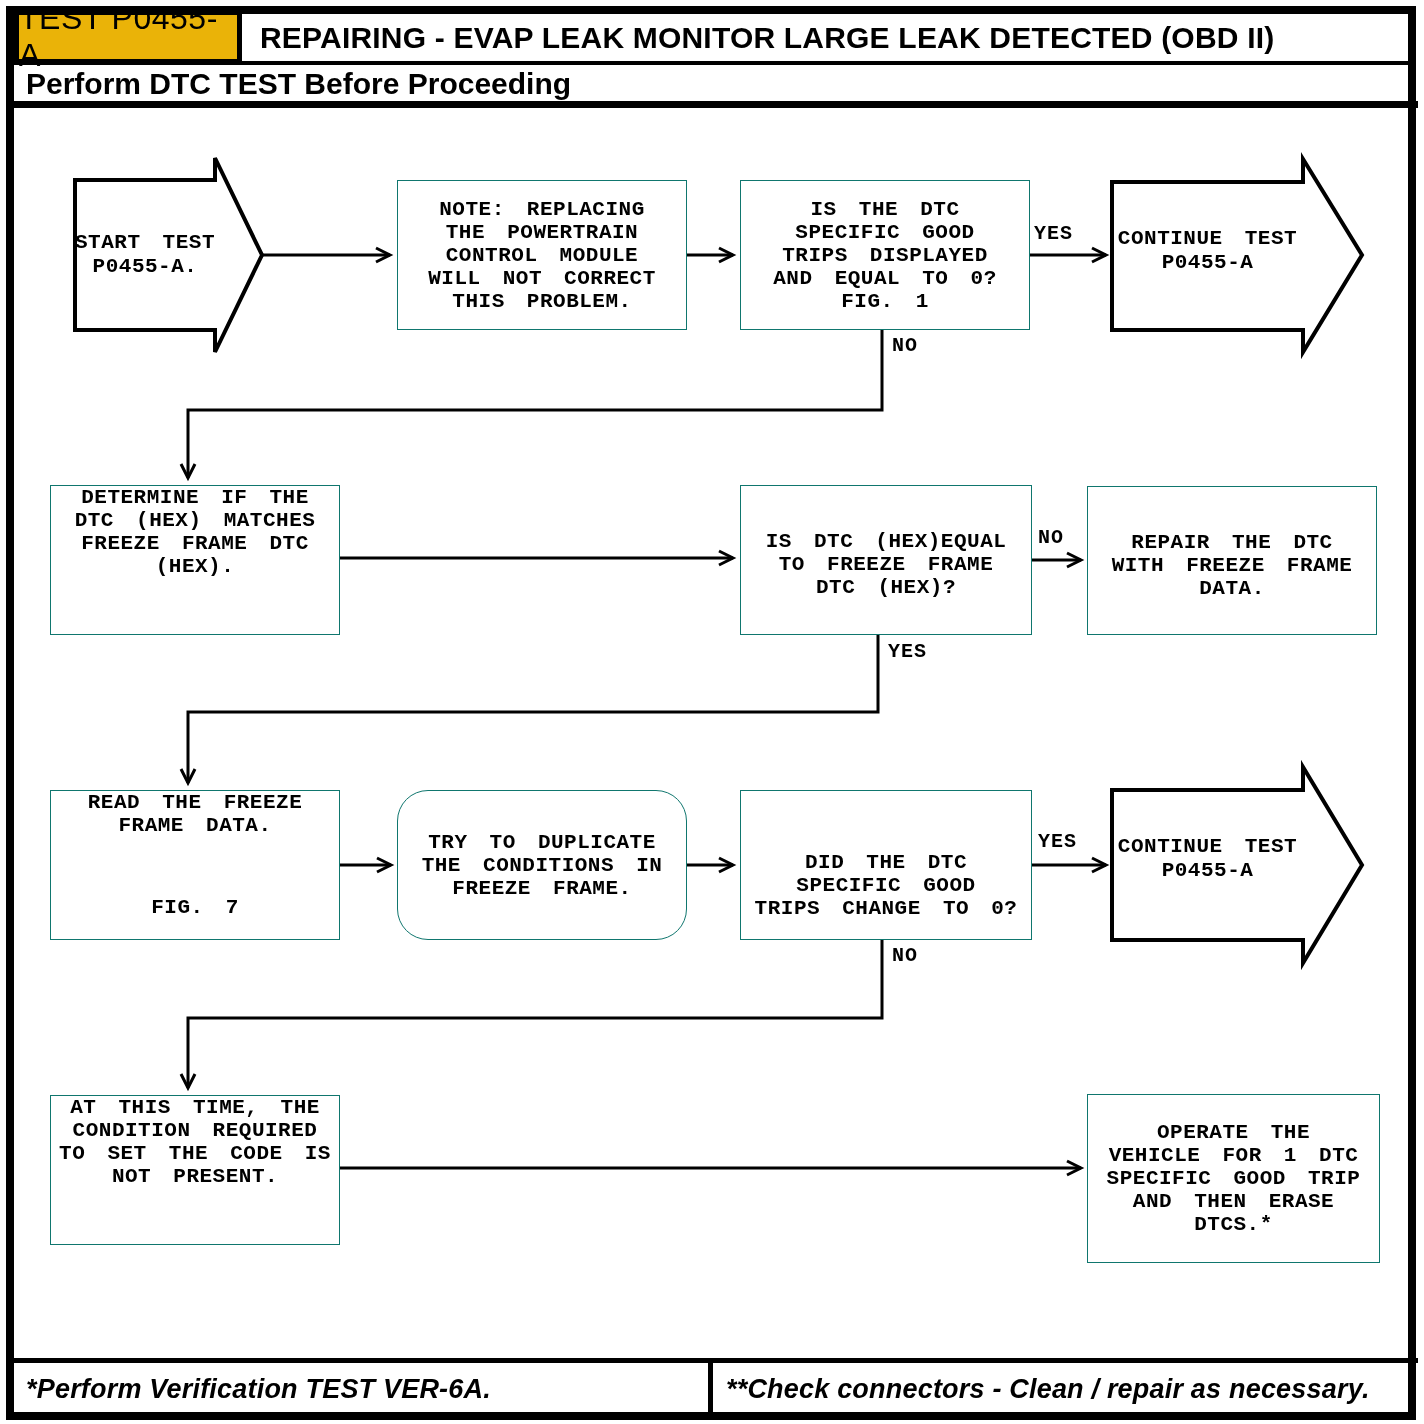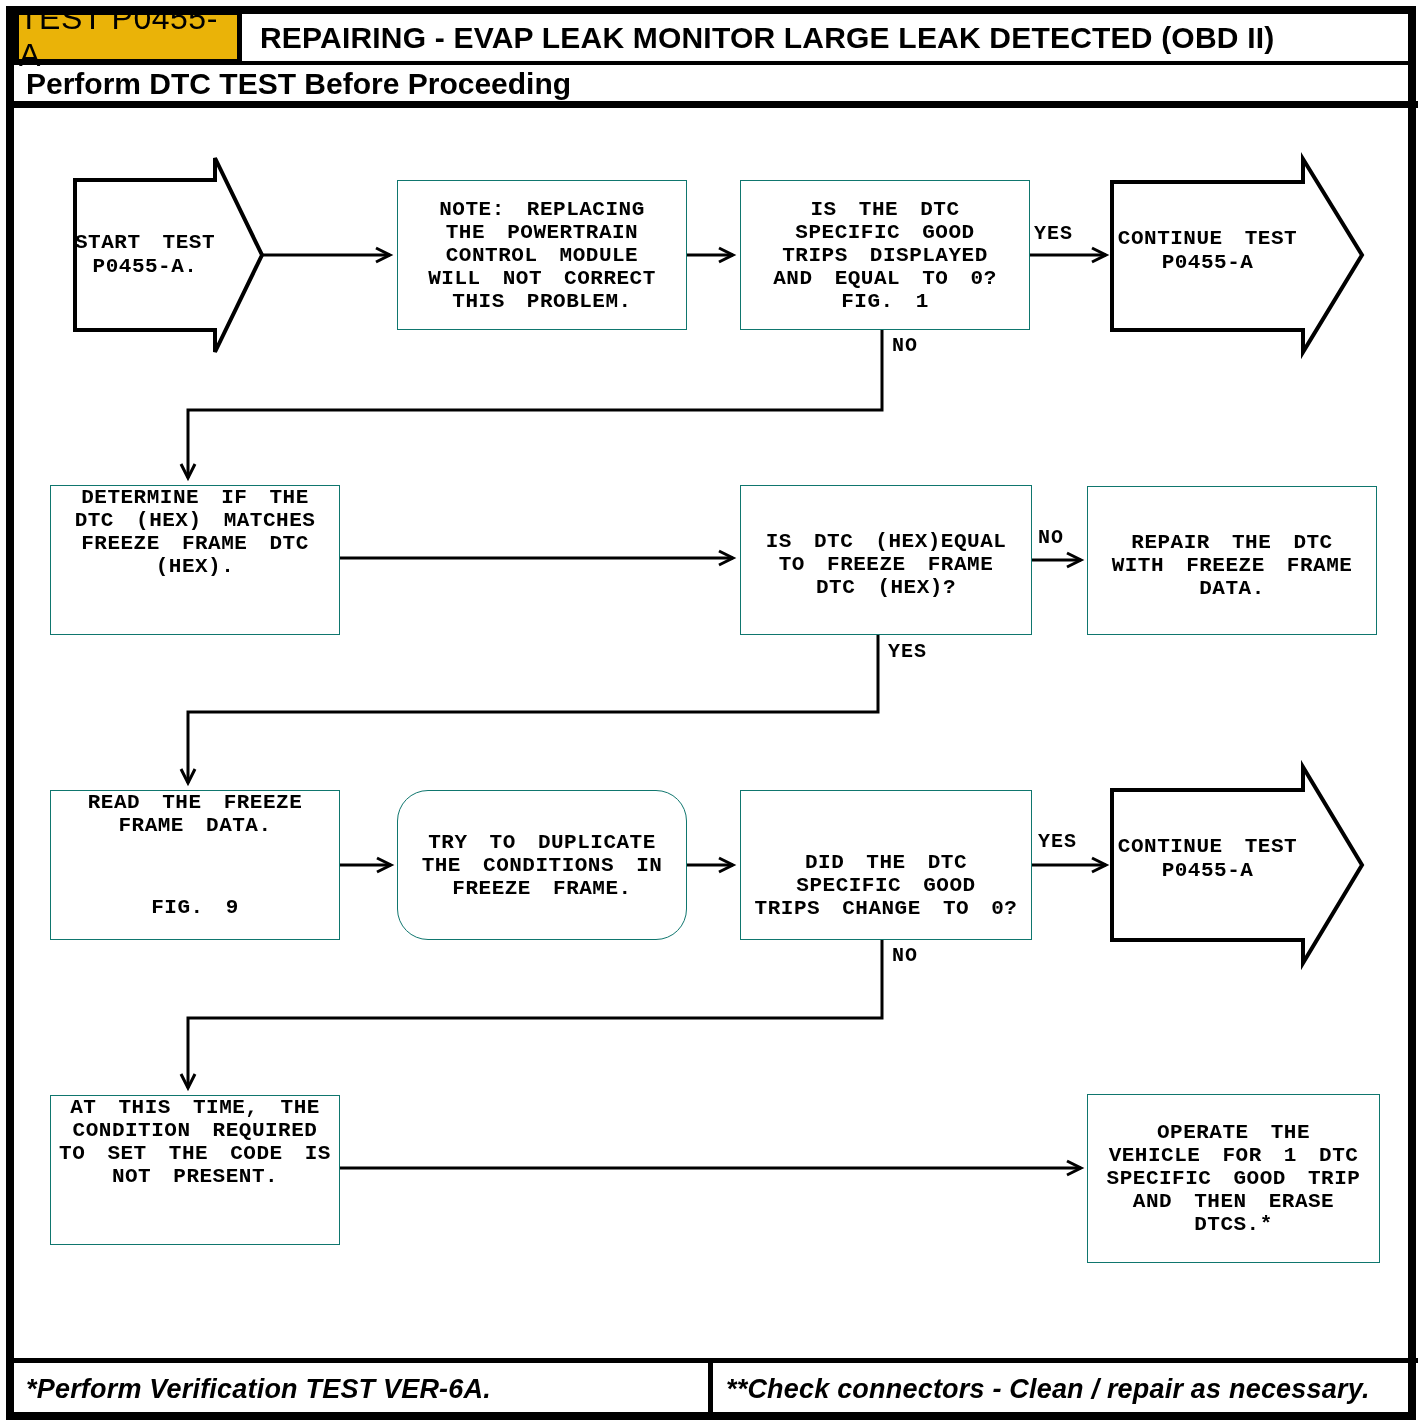--- a/index.html
+++ b/index.html
@@ -132,21 +132,21 @@
   <div class="box" style="left:1087px; top:486px; width:290px; height:149px; justify-content:flex-start; padding-top:44px;">REPAIR THE DTC
 WITH FREEZE FRAME
 DATA.</div>
   <div class="box" style="left:740px; top:485px; width:292px; height:150px; justify-content:flex-start; padding-top:44px;">IS DTC (HEX)EQUAL
 TO FREEZE FRAME
 DTC (HEX)?</div>
 
   <div class="box top-align" style="left:50px; top:790px; width:290px; height:150px;">
     <div class="read-top">READ THE FREEZE
 FRAME DATA.</div>
-    <div class="fig-note">FIG. 9</div>
+    <div class="fig-note">FIG. 7</div>
   </div>
   <div class="box" style="left:397px; top:790px; width:290px; height:150px;border-radius:31px;">TRY TO DUPLICATE
 THE CONDITIONS IN
 FREEZE FRAME.</div>
   <div class="box" style="left:740px; top:790px; width:292px; height:150px; justify-content:flex-start; padding-top:60px;">DID THE DTC
 SPECIFIC GOOD
 TRIPS CHANGE TO 0?</div>
 
   <div class="box top-align" style="left:50px; top:1095px; width:290px; height:150px;">AT THIS TIME, THE
 CONDITION REQUIRED

